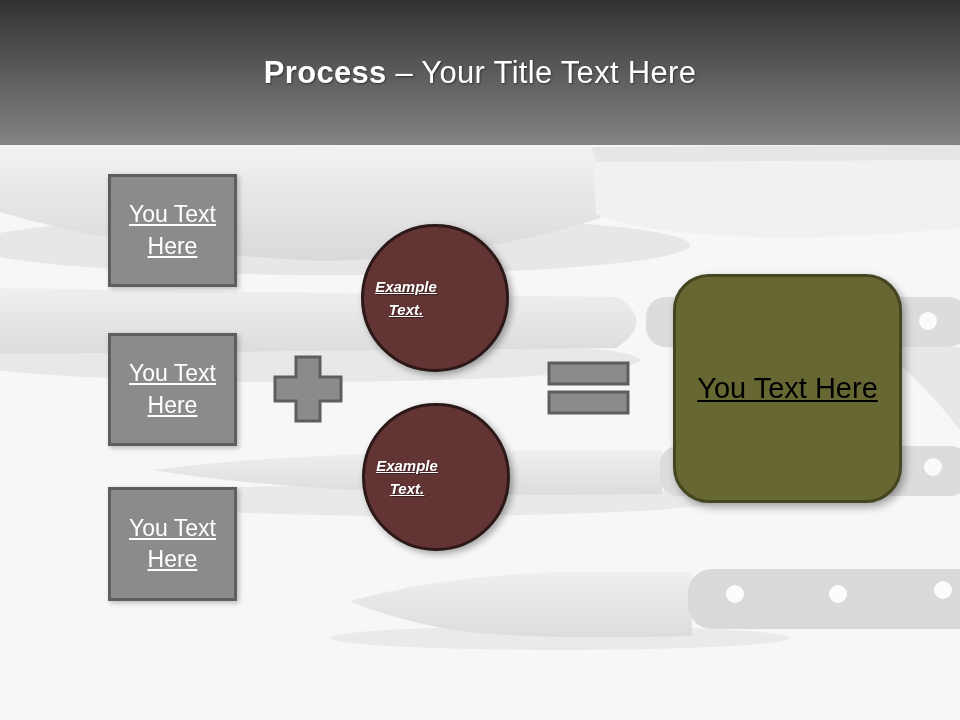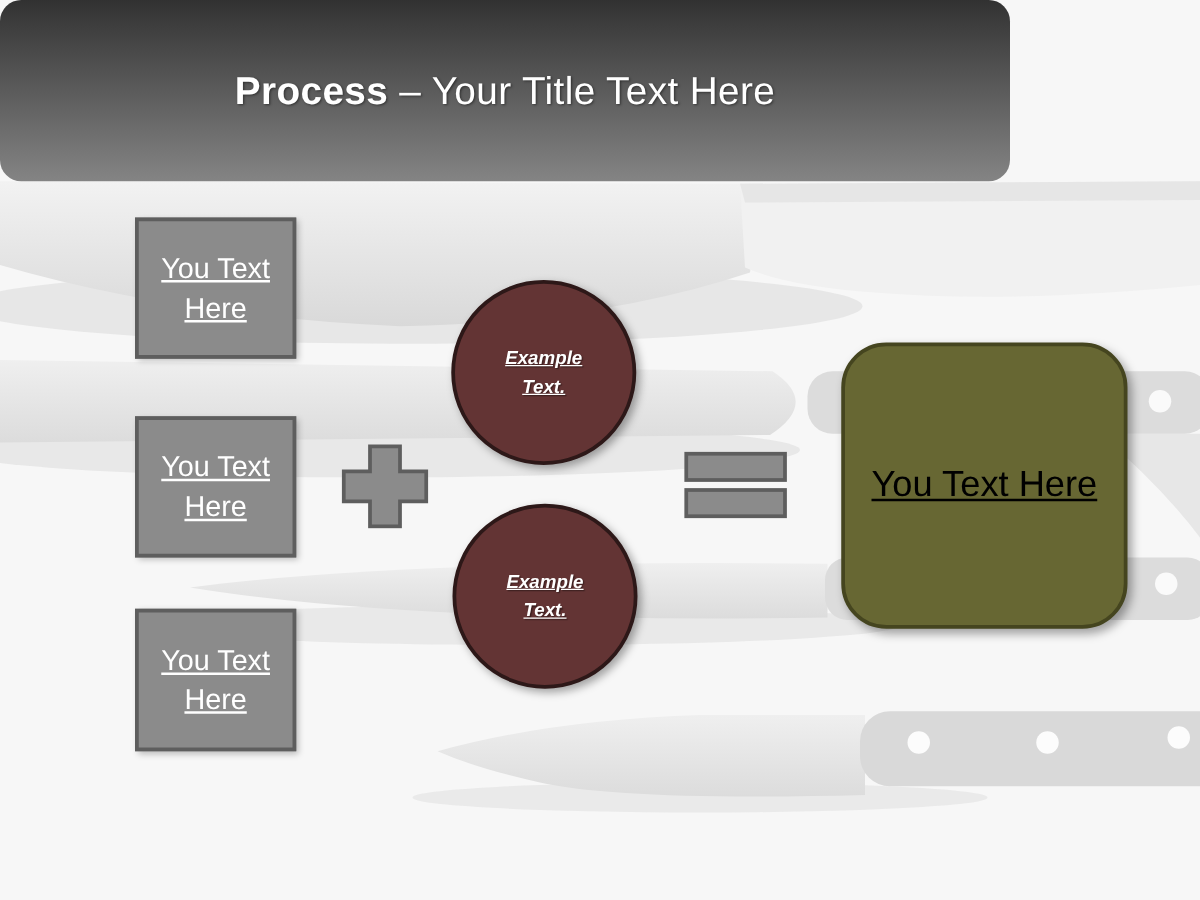--- a/index.html
+++ b/index.html
@@ -3,23 +3,23 @@
 <meta charset="utf-8">
 <style>
   html,body{margin:0;padding:0;}
   .slide{
     position:relative;width:960px;height:720px;overflow:hidden;
     background:var(--background,#f7f7f7);
     font-family:"Liberation Sans",sans-serif;
   }
   
   .header{
-    position:absolute;top:0;left:0;width:808px;height:145px;z-index:3;
+    position:absolute;top:0;left:0;width:960px;height:145px;z-index:3;
     background:linear-gradient(to bottom,#313131 0%,var(--header-top,#3c3c3c) 12%,var(--header-bottom,#848484) 100%);
-    display:flex;align-items:center;justify-content:center;border-radius:17px;
+    display:flex;align-items:center;justify-content:center;
   }
   .title{
     color:#ffffff;font-size:31px;letter-spacing:.3px;white-space:pre;
     text-shadow:1px 1px 2px rgba(0,0,0,.45);
   }
   .title .bold{font-weight:bold;}
   
   .knives{position:absolute;top:0;left:0;z-index:1;}
   
   .shape{position:absolute;z-index:2;box-sizing:border-box;text-decoration:underline;}
@@ -27,21 +27,21 @@
     left:108px;width:129px;height:113px;
     background:var(--box-fill,#8b8b8b);border:3px solid var(--box-border,#5e5e5e);
     display:flex;align-items:center;justify-content:center;text-align:center;
     color:#fff;font-size:23px;line-height:1.35;padding:0 10px;
     box-shadow:2px 2px 5px rgba(0,0,0,.25);
   }
   .box1{top:174px}.box2{top:333px}.box3{top:487px;height:114px}
   .circle{
     width:148px;height:148px;border-radius:50%;
     background:var(--circle-fill,#633434);border:3px solid var(--circle-border,#2d1818);
-    display:flex;align-items:center;justify-content:center;text-align:center;
+    display:flex;align-items:center;justify-content:flex-start;text-align:center;
     color:#fff;font-weight:bold;font-style:italic;font-size:15px;line-height:1.55;
     box-shadow:3px 3px 7px rgba(0,0,0,.35);
   }
   .circle span{display:block;width:84px;text-shadow:1px 1px 1px rgba(0,0,0,.4);}
   .circ1{left:361px;top:224px}.circ2{left:362px;top:403px}
   .op{position:absolute;z-index:2;}
   .result-box{
     left:673px;top:274px;width:229px;height:229px;border-radius:36px;
     background:var(--result-fill,#676733);border:3px solid var(--result-border,#45451f);
     display:flex;align-items:center;justify-content:center;text-align:center;

